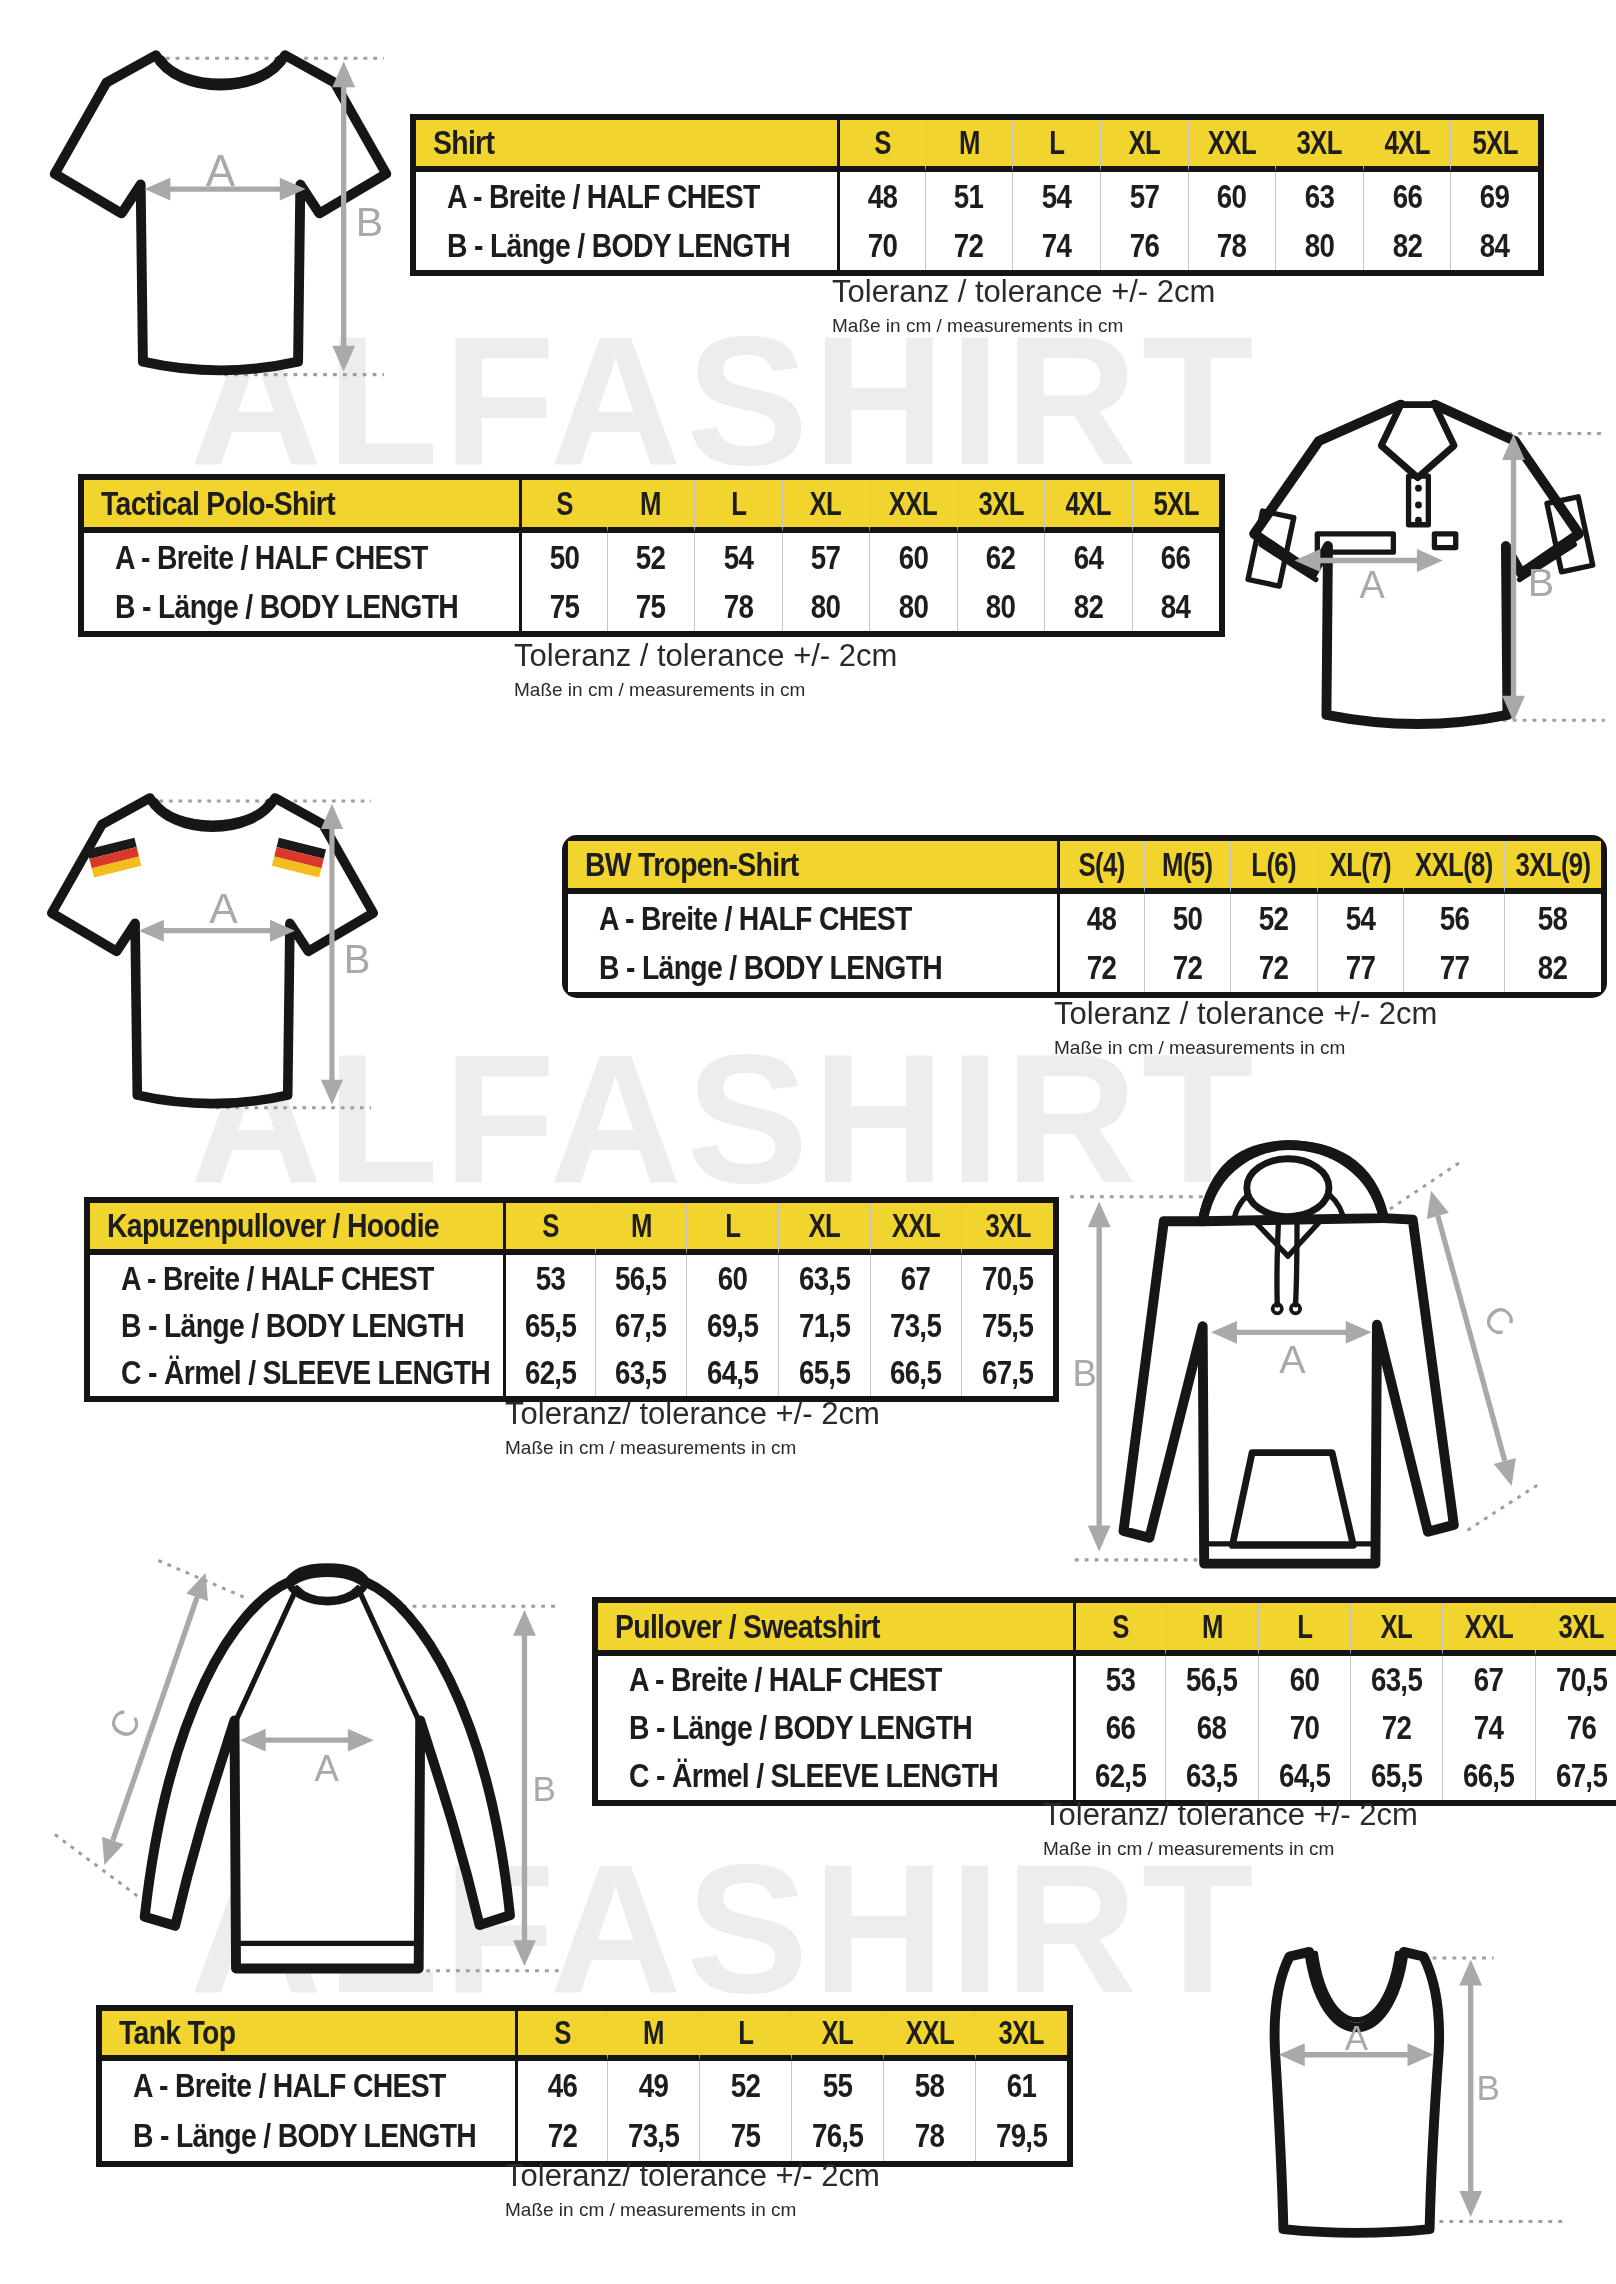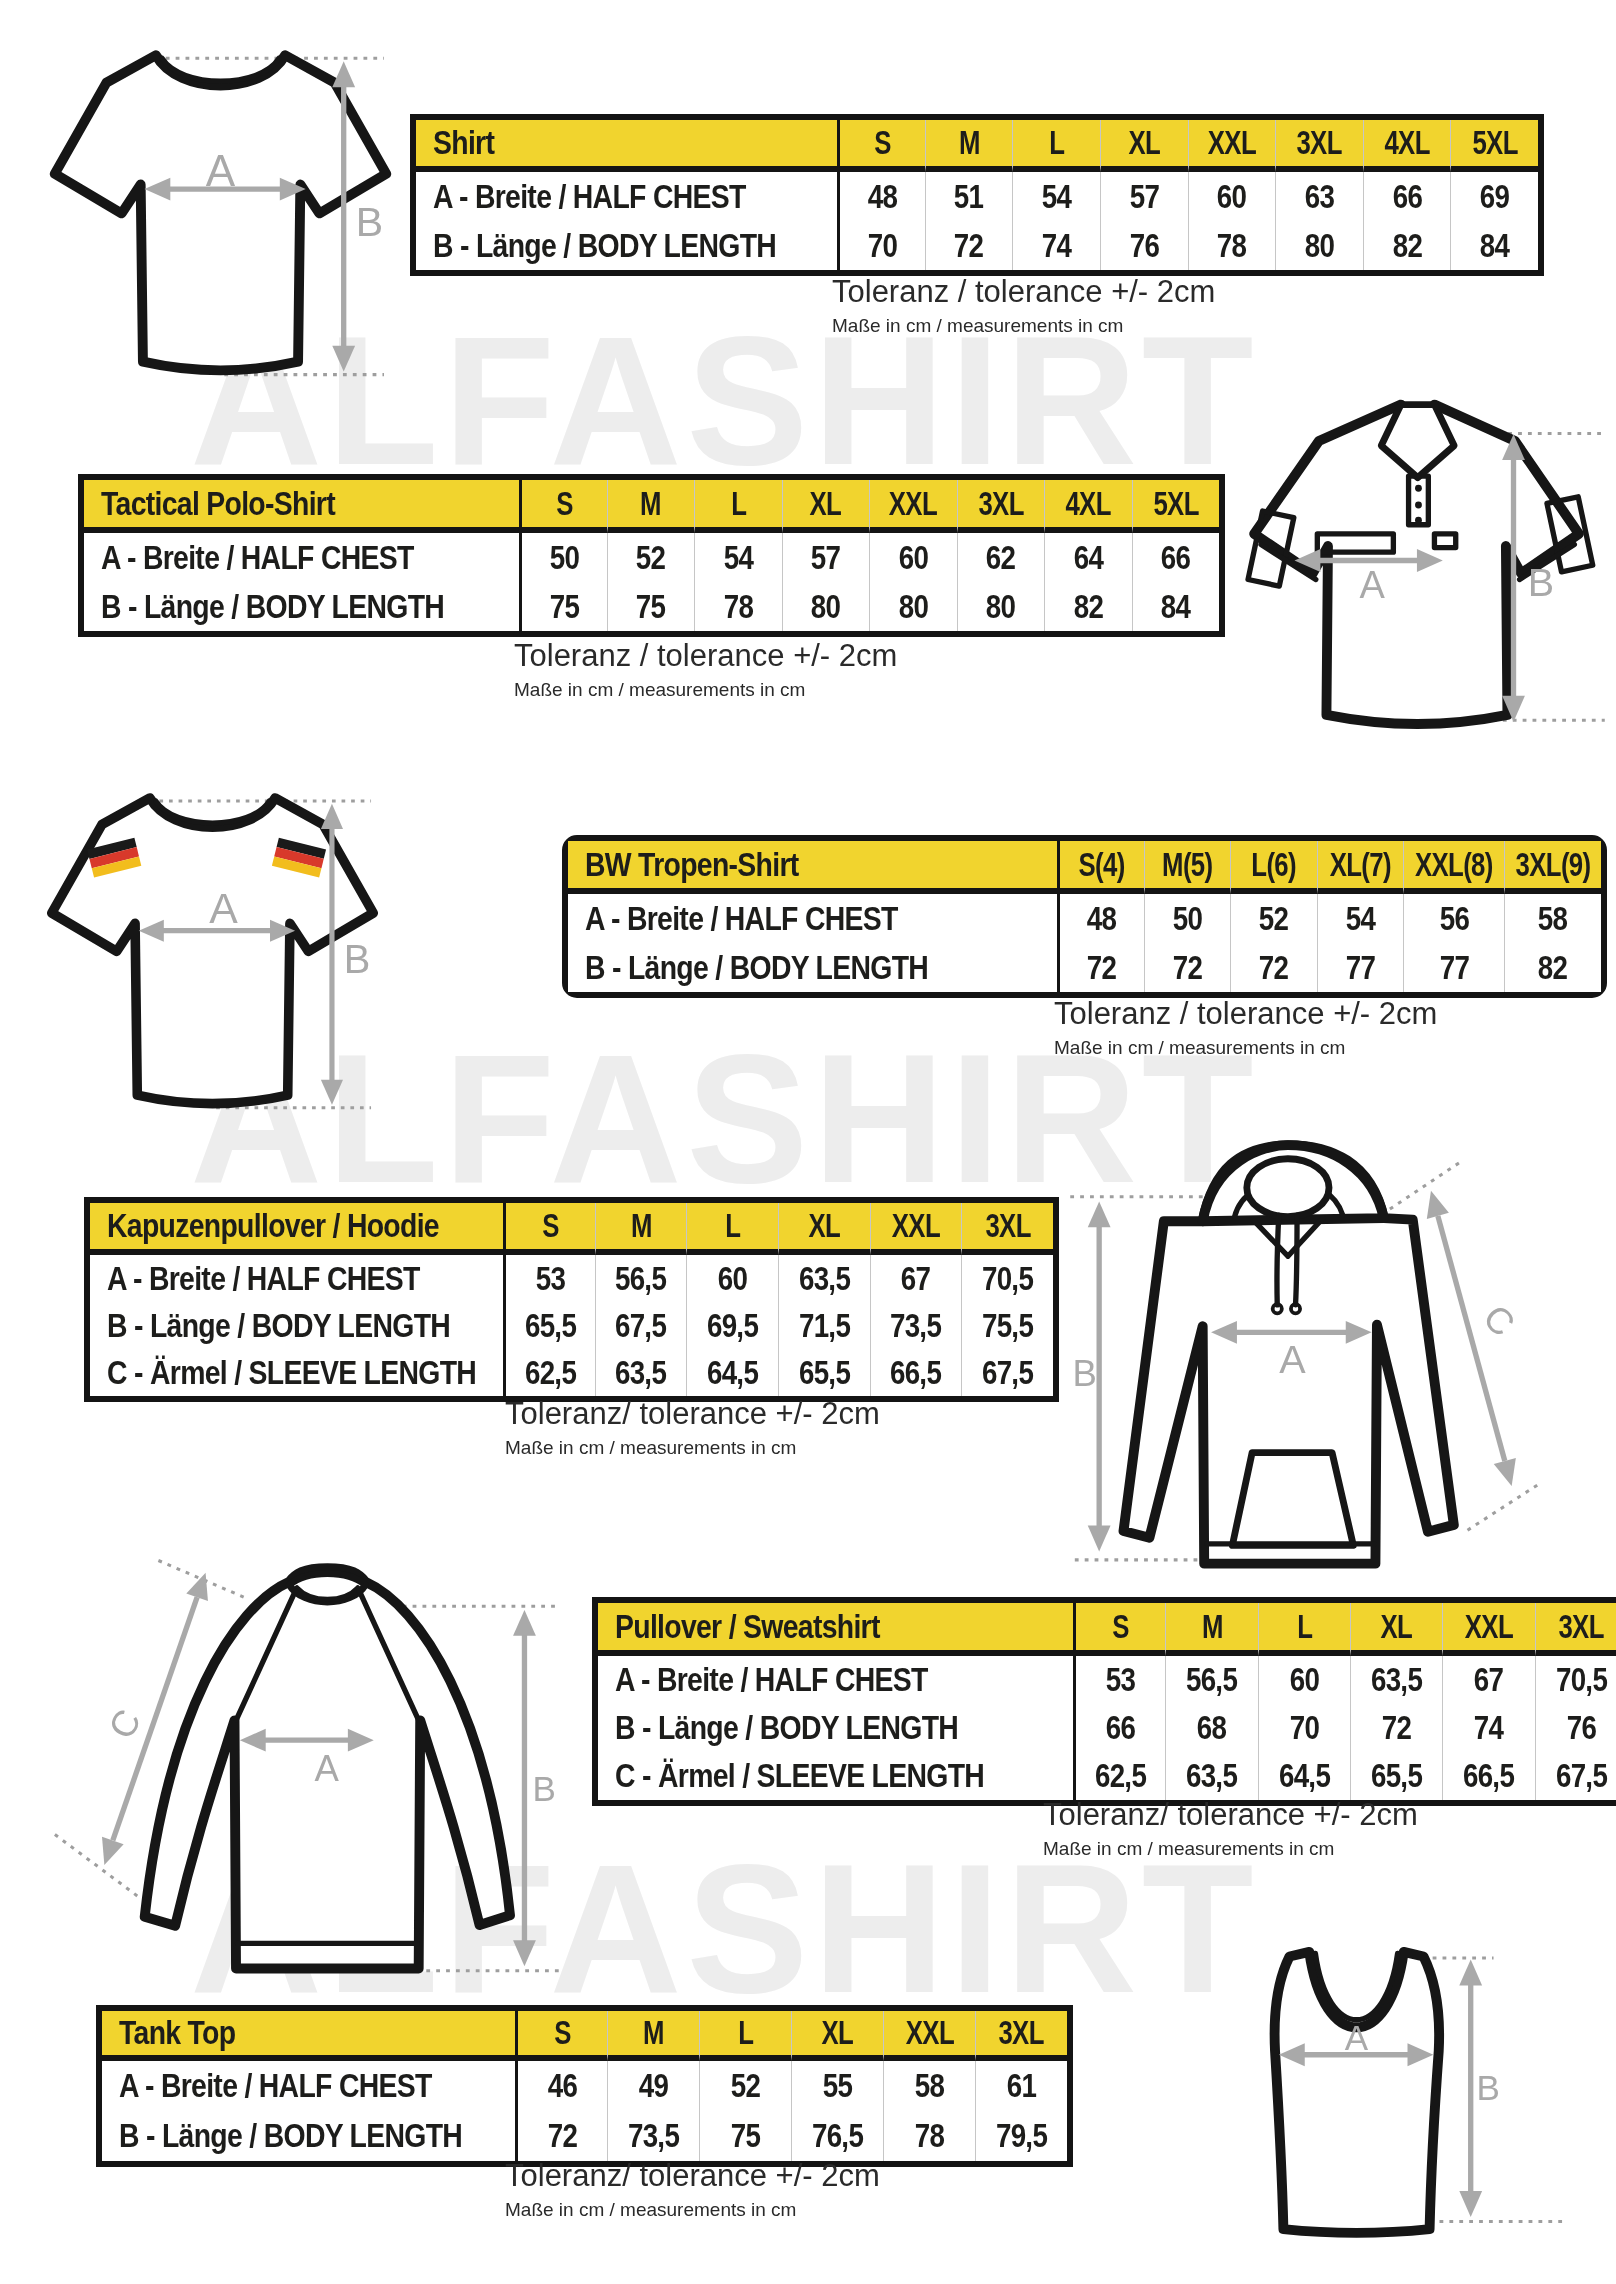--- a/index.html
+++ b/index.html
@@ -22,21 +22,21 @@
   
   .size-table{
     position:absolute;display:grid;z-index:2;
     background:#84cc16;border:6.9px solid var(--ink);box-sizing:border-box;
   }
   .cell{display:flex;align-items:center;box-sizing:border-box;overflow:visible;}
   .th{background:var(--yellow);border-bottom:6.9px solid var(--ink);}
   .th-title{padding-left:17px;}
   .th-size{justify-content:center;border-left:1.5px solid #c6c6c6;}
   .td{background:#fff;}
-  .td-label{padding-left:17px;align-items:center;}
+  .td-label{padding-left:31px;align-items:center;}
   .td-val{justify-content:center;border-left:1.5px solid #c6c6c6;}
   .first.th-size,.first.td-val{border-left:3.8px solid var(--ink);}
   .cell-text{
     font-weight:bold;font-size:33px;letter-spacing:-0.8px;white-space:nowrap;
     transform:scaleX(.84);transform-origin:center;
   }
   .th-title .cell-text,.td-label .cell-text{transform:scaleX(.86);transform-origin:left center;}
   .th-size .cell-text{transform:scaleX(.78);}
 
   

